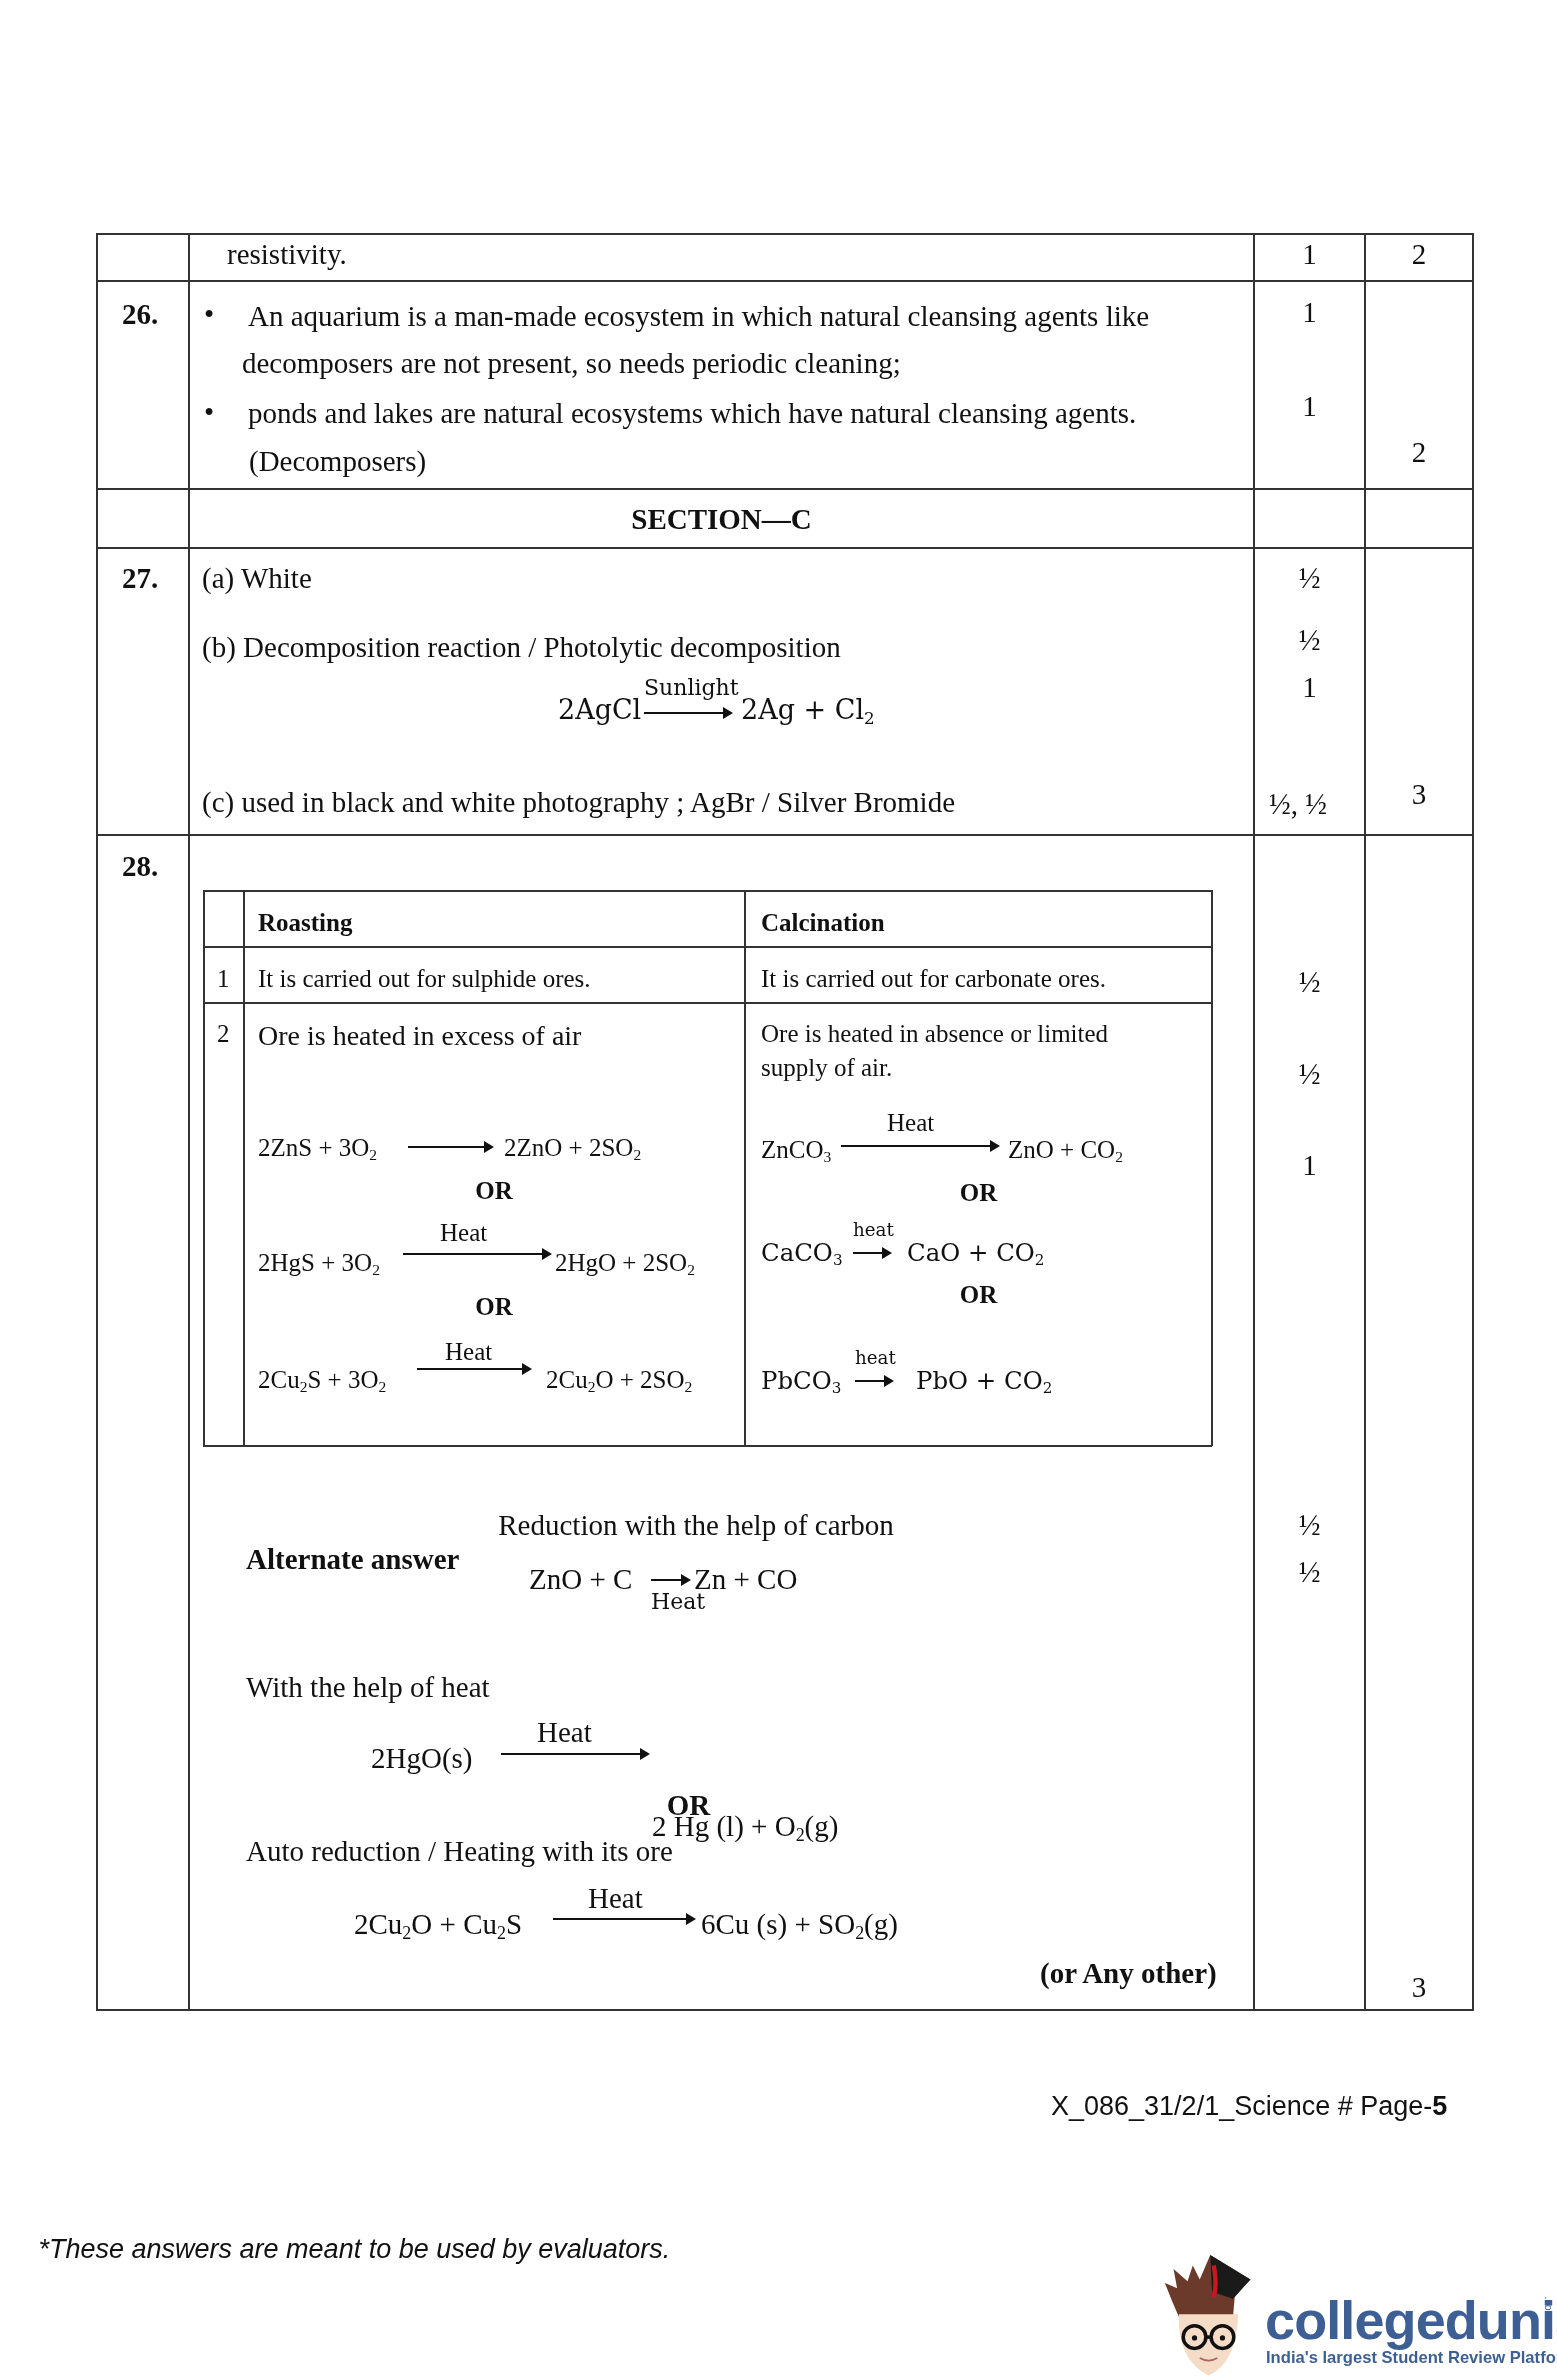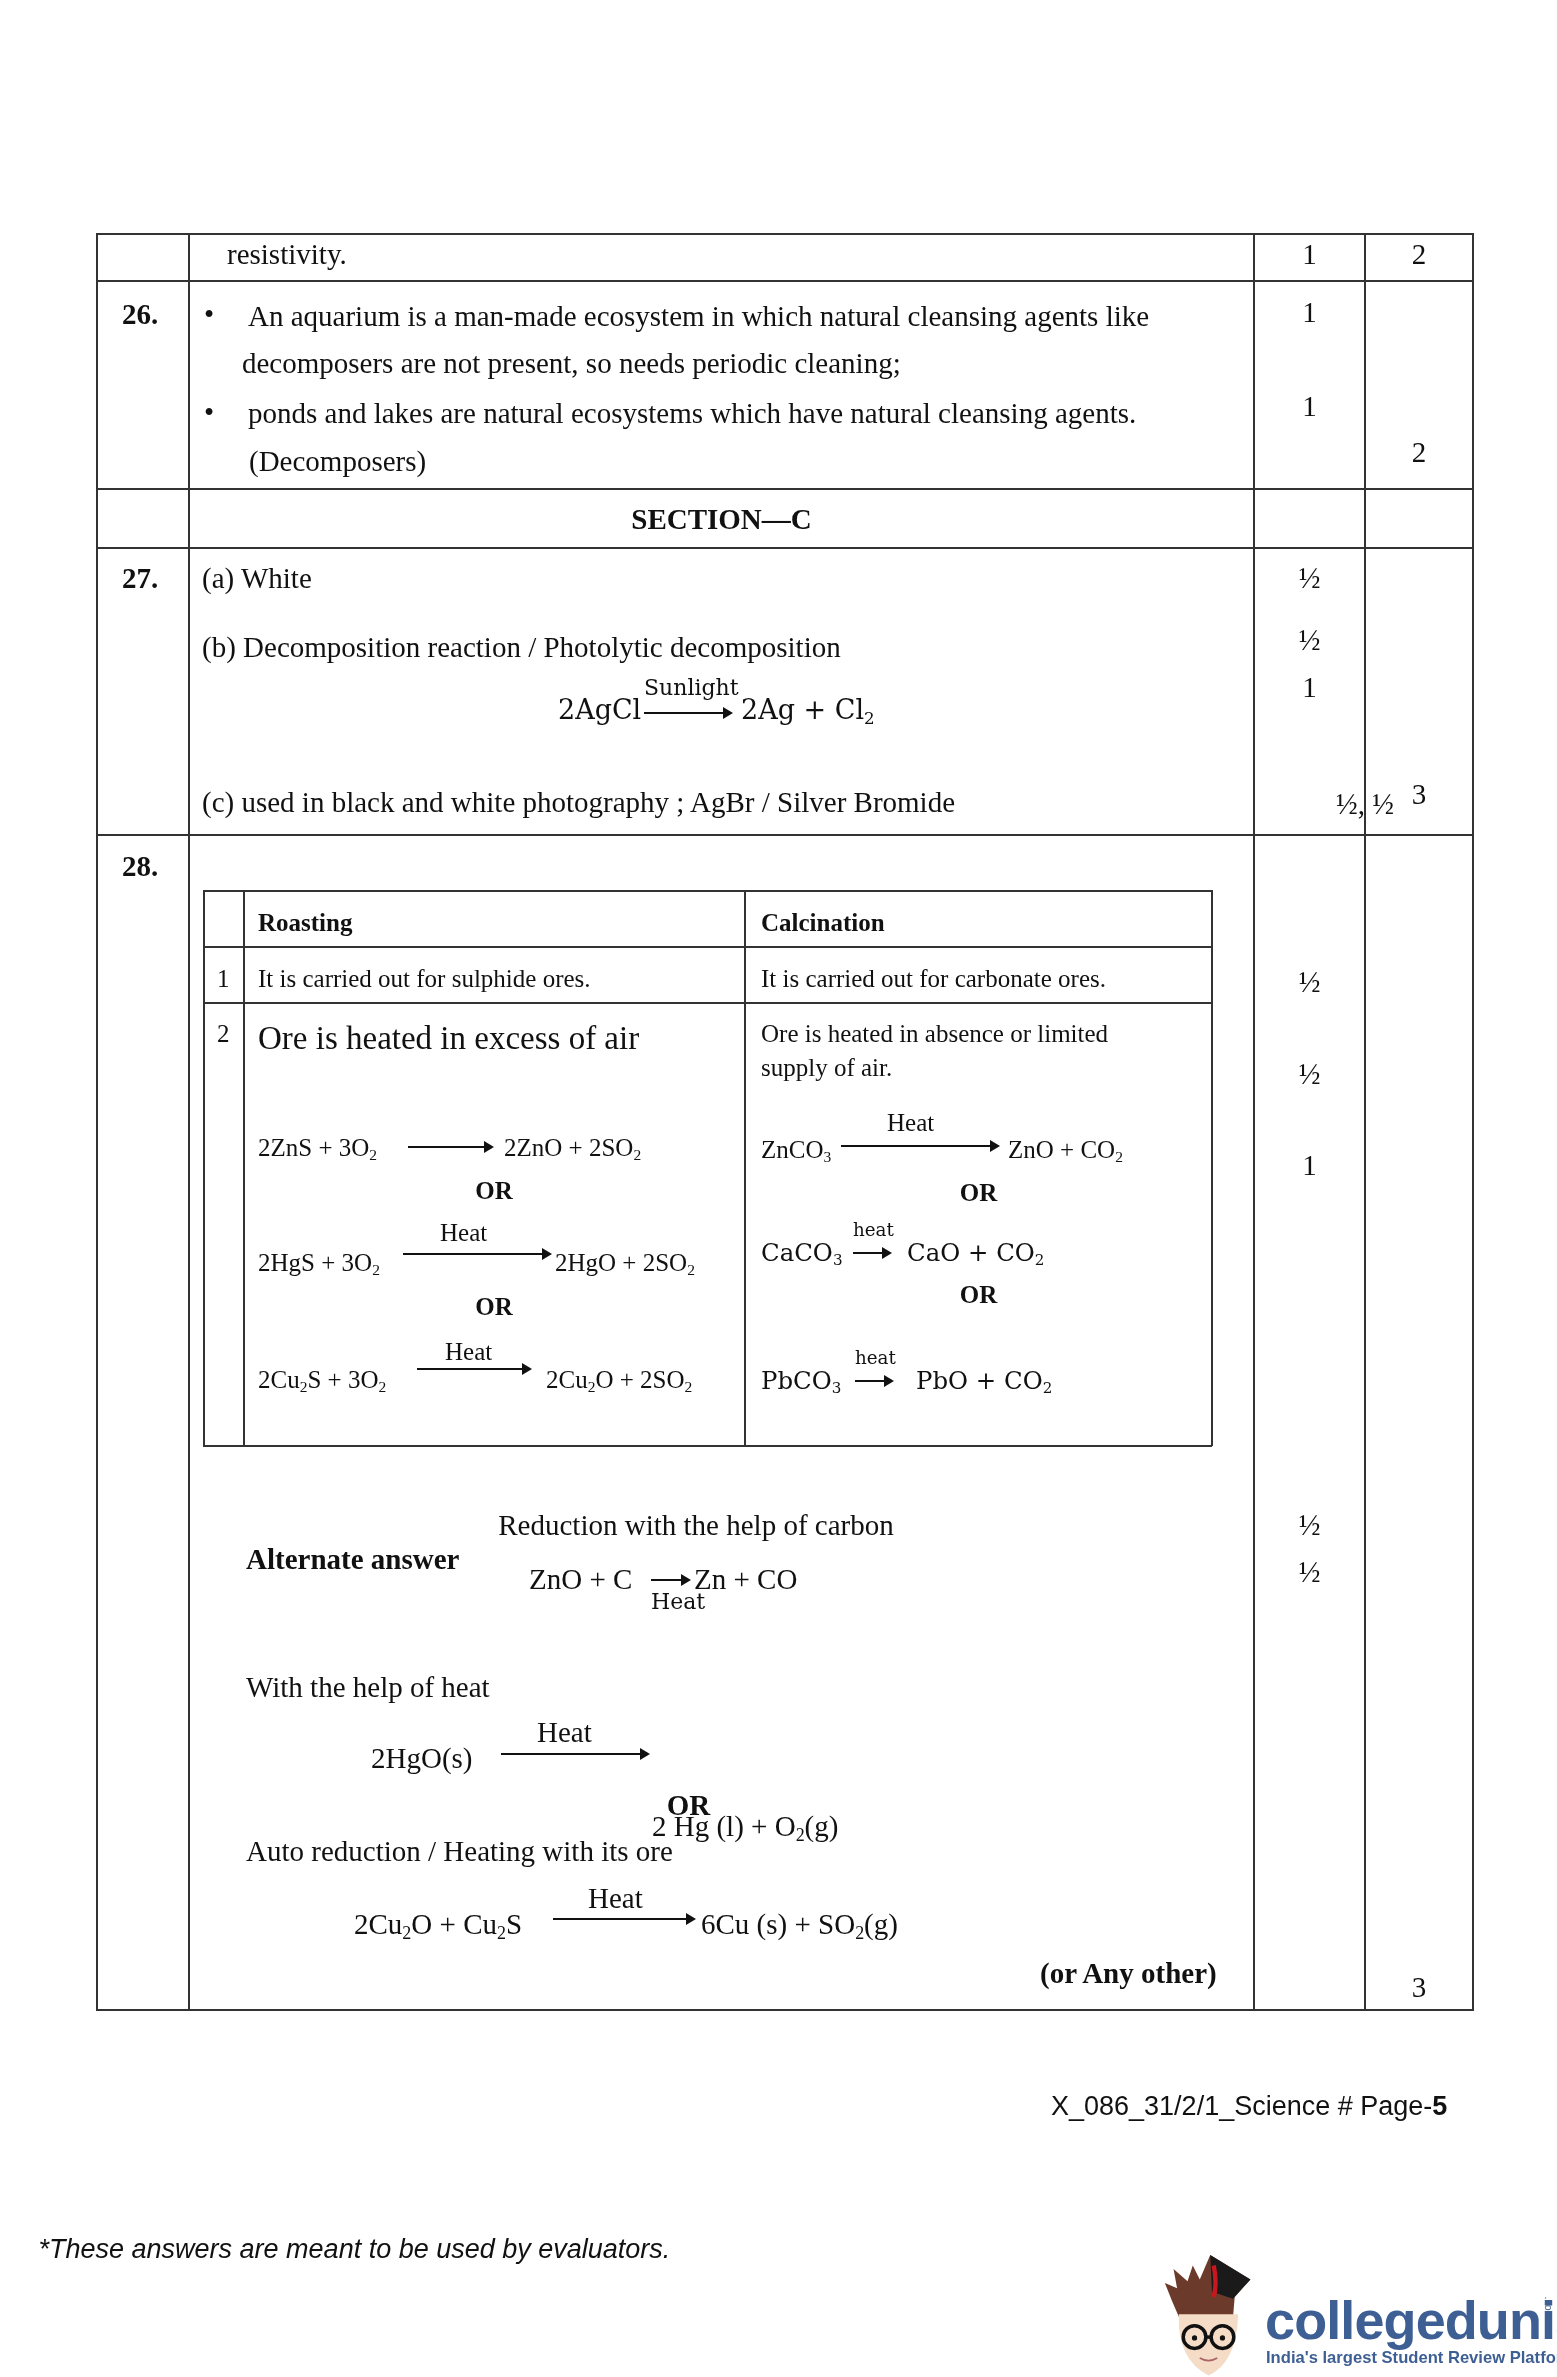--- a/index.html
+++ b/index.html
@@ -59,21 +59,21 @@
 <div class="abs t" style="left:202px;top:633px;">(b) Decomposition reaction / Photolytic decomposition</div>
 <div class="abs t c" style="left:1255px;width:109px;top:626px;">½</div>
 <div>
   <div class="abs math" style="left:558px;top:694px;font-size:27px;">2AgCl</div>
   <div class="abs math sm" style="left:644px;top:675px;">Sunlight</div>
   <div class="arrow" style="left:644px;top:712px;width:87px;"></div>
   <div class="abs math" style="left:741px;top:694px;font-size:27px;"><span>2Ag + Cl</span><sub>2</sub></div>
 </div>
 <div class="abs t c" style="left:1255px;width:109px;top:673px;">1</div>
 <div class="abs t" style="left:202px;top:788px;">(c) used in black and white photography ; AgBr / Silver Bromide</div>
-<div class="abs t c" style="left:1322px;width:86px;top:790px;">½, ½</div>
+<div class="abs t c" style="left:1255px;width:86px;top:790px;">½, ½</div>
 <div class="abs t c" style="left:1366px;width:106px;top:780px;">3</div>
 
 <div class="abs t b" style="left:122px;top:852px;">28.</div>
 
 <div>
   <div class="hl" style="left:203px;top:890px;width:1009px;"></div>
   <div class="hl" style="left:203px;top:946px;width:1009px;"></div>
   <div class="hl" style="left:203px;top:1002px;width:1009px;"></div>
   <div class="hl" style="left:203px;top:1445px;width:1009px;"></div>
   <div class="vl" style="left:203px;top:890px;height:556px;"></div>
@@ -83,21 +83,21 @@
 </div>
 <div class="abs b" style="left:258px;top:909px;font-size:25px;">Roasting</div>
 <div class="abs b" style="left:761px;top:909px;font-size:25px;">Calcination</div>
 
 <div class="abs" style="left:217px;top:965px;font-size:25px;">1</div>
 <div class="abs" style="left:258px;top:965px;font-size:25px;">It is carried out for sulphide ores.</div>
 <div class="abs" style="left:761px;top:965px;font-size:25px;">It is carried out for carbonate ores.</div>
 <div class="abs t c" style="left:1255px;width:109px;top:968px;">½</div>
 
 <div class="abs" style="left:217px;top:1020px;font-size:25px;">2</div>
-<div class="abs" style="left:258px;top:1020px;font-size:33px;">Ore is heated in excess of air</div>
+<div class="abs" style="left:258px;top:1020px;font-size:28px;">Ore is heated in excess of air</div>
 <div class="abs" style="left:761px;top:1020px;font-size:25px;">Ore is heated in absence or limited</div>
 <div class="abs" style="left:761px;top:1054px;font-size:25px;">supply of air.</div>
 <div class="abs t c" style="left:1255px;width:109px;top:1060px;">½</div>
 <div class="abs t c" style="left:1255px;width:109px;top:1151px;">1</div>
 
 <div>
   <div class="abs" style="left:258px;top:1134px;font-size:25px;"><span>2ZnS + 3O</span><sub>2</sub></div>
   <div class="arrow" style="left:408px;top:1146px;width:84px;"></div>
   <div class="abs" style="left:504px;top:1134px;font-size:25px;"><span>2ZnO + 2SO</span><sub>2</sub></div>
 </div>

